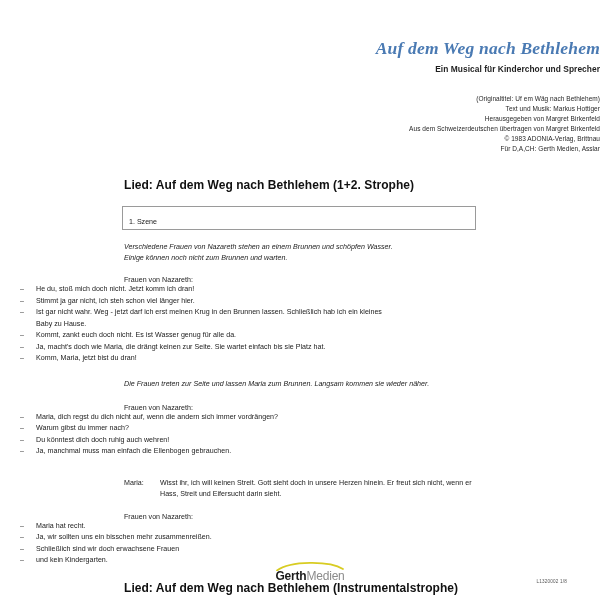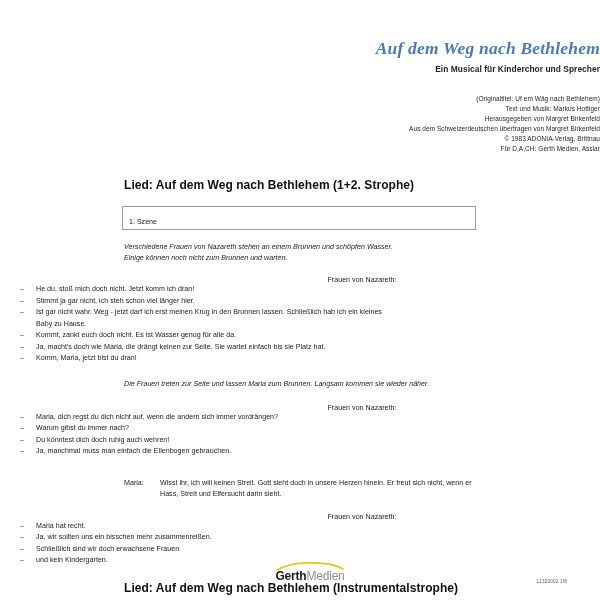--- a/index.html
+++ b/index.html
@@ -83,21 +83,20 @@
     color: #1a1a1a;
     line-height: 1.55;
     letter-spacing: 0.02px;
     max-width: 352px;
   }
 
   .speaker {
     font-size: 7.1px;
     color: #1a1a1a;
     letter-spacing: 0.02px;
-    text-align: center;
   }
 
   .dash-list {
     list-style: none;
     margin: 0;
     padding: 0;
   }
   .dash-item {
     position: relative;
     font-size: 7.1px;

